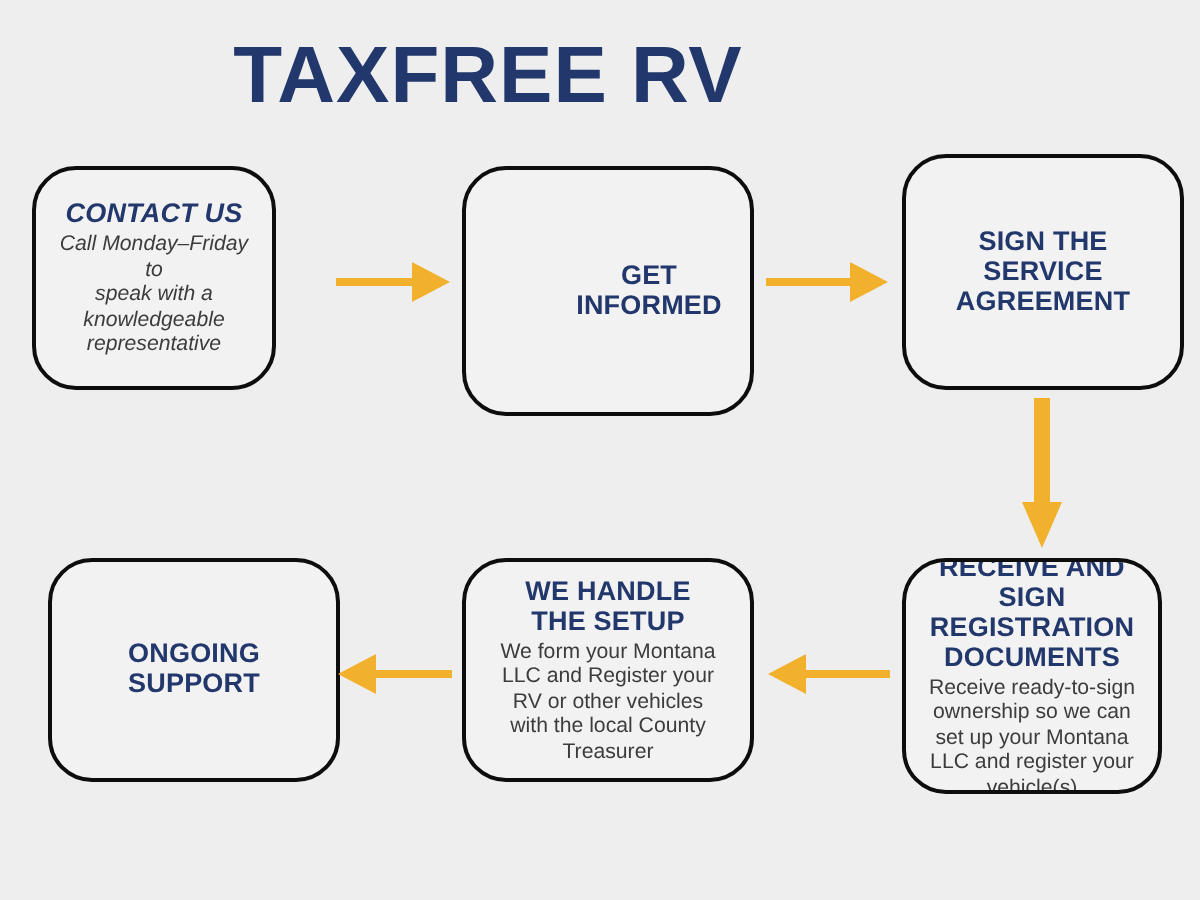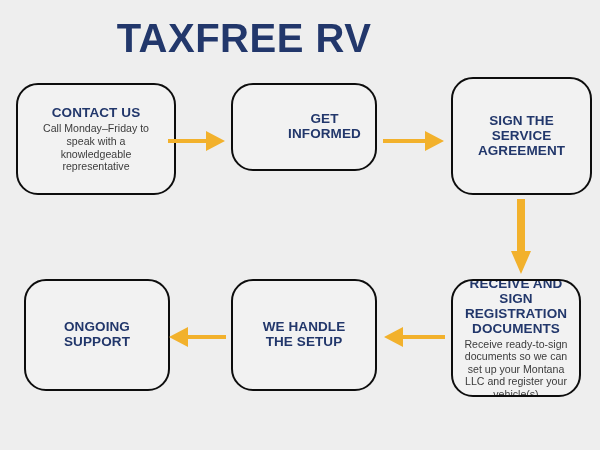--- a/index.html
+++ b/index.html
@@ -57,22 +57,22 @@
     white-space: pre-line;
   }
   .step-body {
     color: #3c3c3c;
     font-size: 10.6px;
     line-height: 12.6px;
     white-space: pre-line;
   }
 
   
-  #box-contact-us      { left: 16px;  top: 83px;  width: 160px; height: 112px; }
-  #box-get-informed    { left: 231px; top: 83px;  width: 146px; height: 88px; padding-left: 48px; }
+  #box-contact-us      { left: 16px;  top: 83px;  width: 122px; height: 112px; font-style: italic; }
+  #box-get-informed    { left: 231px; top: 83px;  width: 146px; height: 125px; padding-left: 48px; }
   #box-sign-agreement  { left: 451px; top: 77px;  width: 141px; height: 118px; }
   #box-receive-sign    { left: 451px; top: 279px; width: 130px; height: 118px; }
   #box-we-handle-setup { left: 231px; top: 279px; width: 146px; height: 112px; }
   #box-ongoing-support { left: 24px;  top: 279px; width: 146px; height: 112px; }
 
   
   .arrow {
     position: absolute;
     display: block;
   }
@@ -106,29 +106,34 @@
 SERVICE
 AGREEMENT</div>
   </div>
 
   <div class="step-box" id="box-receive-sign">
     <div class="step-title">RECEIVE AND
 SIGN
 REGISTRATION
 DOCUMENTS</div>
     <div class="step-body">Receive ready-to-sign
-documents so we can
+ownership so we can
 set up your Montana
 LLC and register your
 vehicle(s)</div>
   </div>
 
   <div class="step-box" id="box-we-handle-setup">
     <div class="step-title">WE HANDLE
 THE SETUP</div>
+    <div class="step-body">We form your Montana
+LLC and Register your
+RV or other vehicles
+with the local County
+Treasurer</div>
   </div>
 
   <div class="step-box" id="box-ongoing-support">
     <div class="step-title">ONGOING
 SUPPORT</div>
   </div>
 
   <svg class="arrow" id="arrow-contact-to-informed" viewBox="0 0 58 22">
     <path d="M0 9 L38 9 L38 9 L38 9 L38 1 L57 11 L38 21 L38 13 L0 13 Z" fill="#f2b12c"></path>
   </svg>

